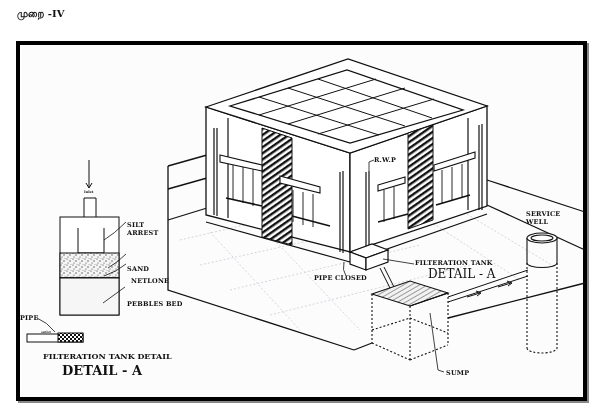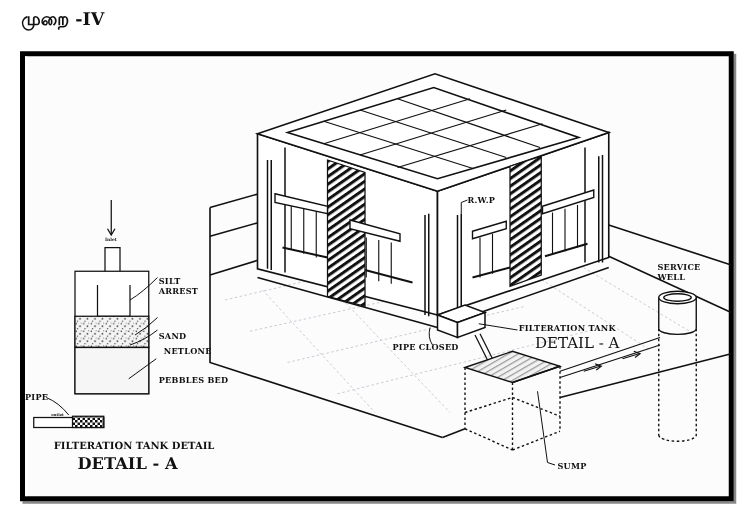--- a/index.html
+++ b/index.html
@@ -1,17 +1,17 @@
 <!DOCTYPE html>
 <html><head>
 <meta charset="utf-8">
 <style>
   html, body { margin: 0; padding: 0; background: #ffffff; }
   body { width: 600px; height: 410px; position: relative; overflow: hidden; font-family: "DejaVu Serif", serif; }
-  .heading { position: absolute; left: 17px; top: 8px; font-size: 14px; font-weight: bold; color: #111; font-family: "DejaVu Serif", serif; }
+  .heading { position: absolute; left: 17px; top: 8px; font-size: 10px; font-weight: bold; color: #111; font-family: "DejaVu Serif", serif; }
   .frame { position: absolute; left: 16px; top: 41px; width: 563px; height: 352px; border: 4px solid #000; box-shadow: 2px 2px 0 #888; background: #fcfcfd; overflow: hidden; }
   .frame::before { content: ""; position: absolute; left: 0; top: 0; width: 2px; height: 100%; background: #fff; }
   svg { position: absolute; left: 0; top: 0; }
   .lbl { font-family: "DejaVu Serif", serif; font-weight: bold; fill: #111; }
   .lbl-s { font-size: 6.5px; letter-spacing: 0.2px; }
   .lbl-m { font-size: 8px; }
   .lbl-l { font-size: 12px; }
   .lbl-xl { font-size: 13px; }
 </style>
 </head>

